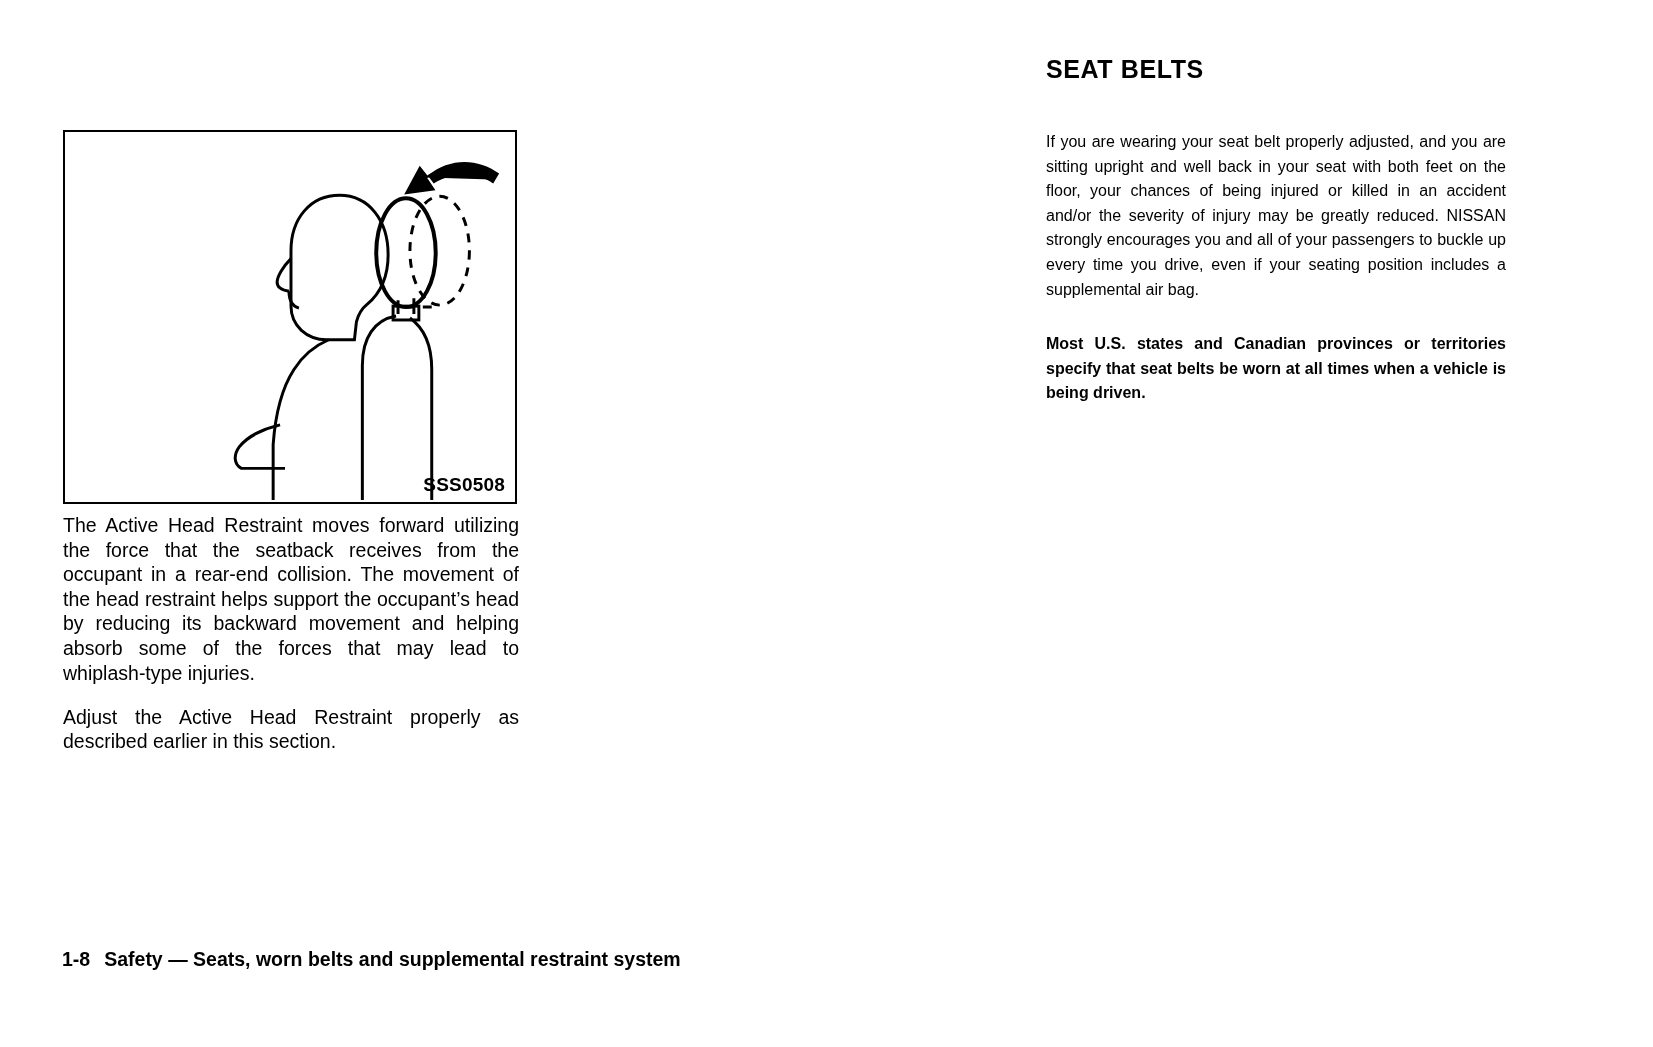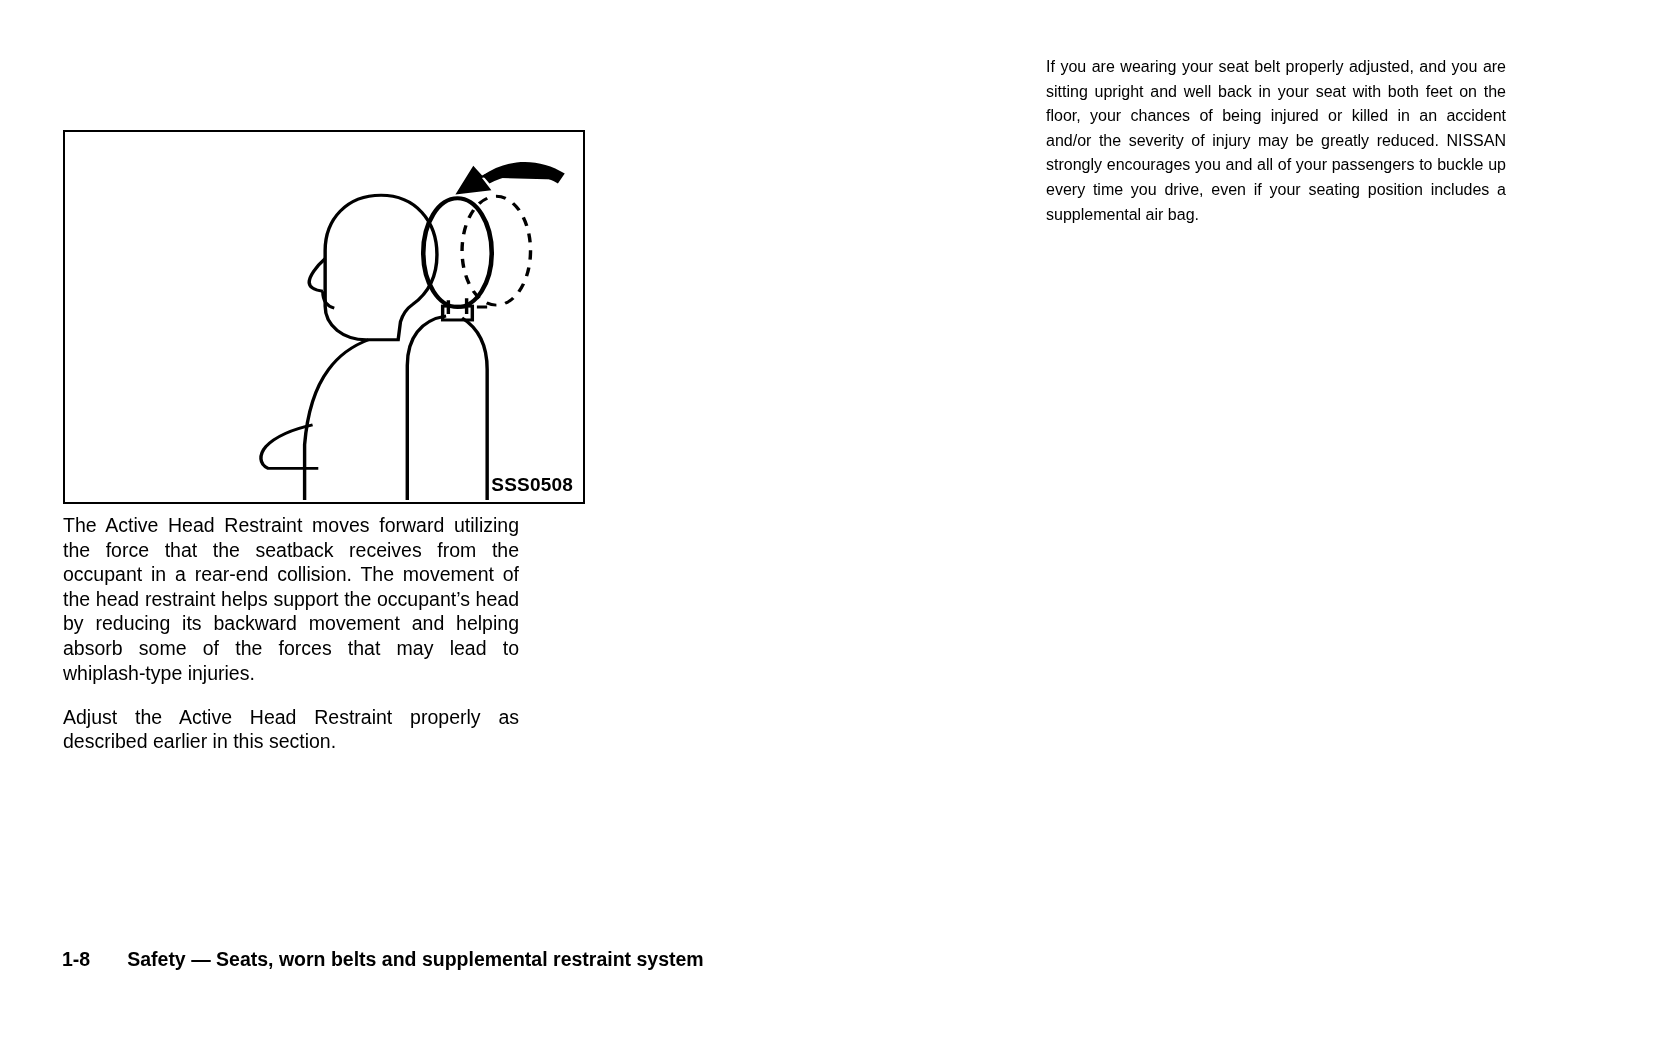--- a/index.html
+++ b/index.html
@@ -21,21 +21,21 @@
     height: 1047px;
   }
   
   .left-col {
     position: absolute;
     left: 63px;
     top: 130px;
     width: 456px;
   }
   .figure-box {
-    width: 522px;
+    width: 454px;
     height: 374px;
     border: 2px solid #000;
     box-sizing: border-box;
     position: relative;
     background: #fff;
   }
   .figure-svg {
     position: absolute;
     left: 0;
     top: 0;
@@ -66,21 +66,21 @@
   
   .footer {
     position: absolute;
     left: 62px;
     bottom: 76px;
     font-size: 19.5px;
     font-weight: bold;
     white-space: nowrap;
   }
   .footer .page-num {
-    margin-right: 37px;
+    margin-right: 14px;
   }
   
   .right-col {
     position: absolute;
     left: 1046px;
     top: 55px;
     width: 460px;
   }
   .section-title {
     font-size: 25px;
@@ -142,20 +142,22 @@
         <path d="M372 52 C392 40, 414 40, 432 52 L438 42 C416 26, 388 26, 366 44 Z" fill="#000"></path>
       </svg>
       <div class="figure-id">SSS0508</div>
     </div>
 
     <p class="body-text">The Active Head Restraint moves forward utilizing the force that the seatback receives from the occupant in a rear-end collision. The movement of the head restraint helps support the occupant’s head by reducing its backward movement and helping absorb some of the forces that may lead to whiplash-type injuries.</p>
     <p class="body-text last-para">Adjust the Active Head Restraint properly as described earlier in this section.</p>
   </div>
 
   <div class="right-col">
+    <h1 class="section-title">SEAT BELTS</h1>
     <p class="right-para">If you are wearing your seat belt properly adjusted, and you are sitting upright and well back in your seat with both feet on the floor, your chances of being injured or killed in an accident and/or the severity of injury may be greatly reduced. NISSAN strongly encourages you and all of your passengers to buckle up every time you drive, even if your seating position includes a supplemental air bag.</p>
+    <p class="right-para bold">Most U.S. states and Canadian provinces or territories specify that seat belts be worn at all times when a vehicle is being driven.</p>
   </div>
 
   <div class="footer">
     <span class="page-num">1-8</span><span>Safety — Seats, worn belts and supplemental restraint system</span>
   </div>
 
 </div>
 
 </body></html>

